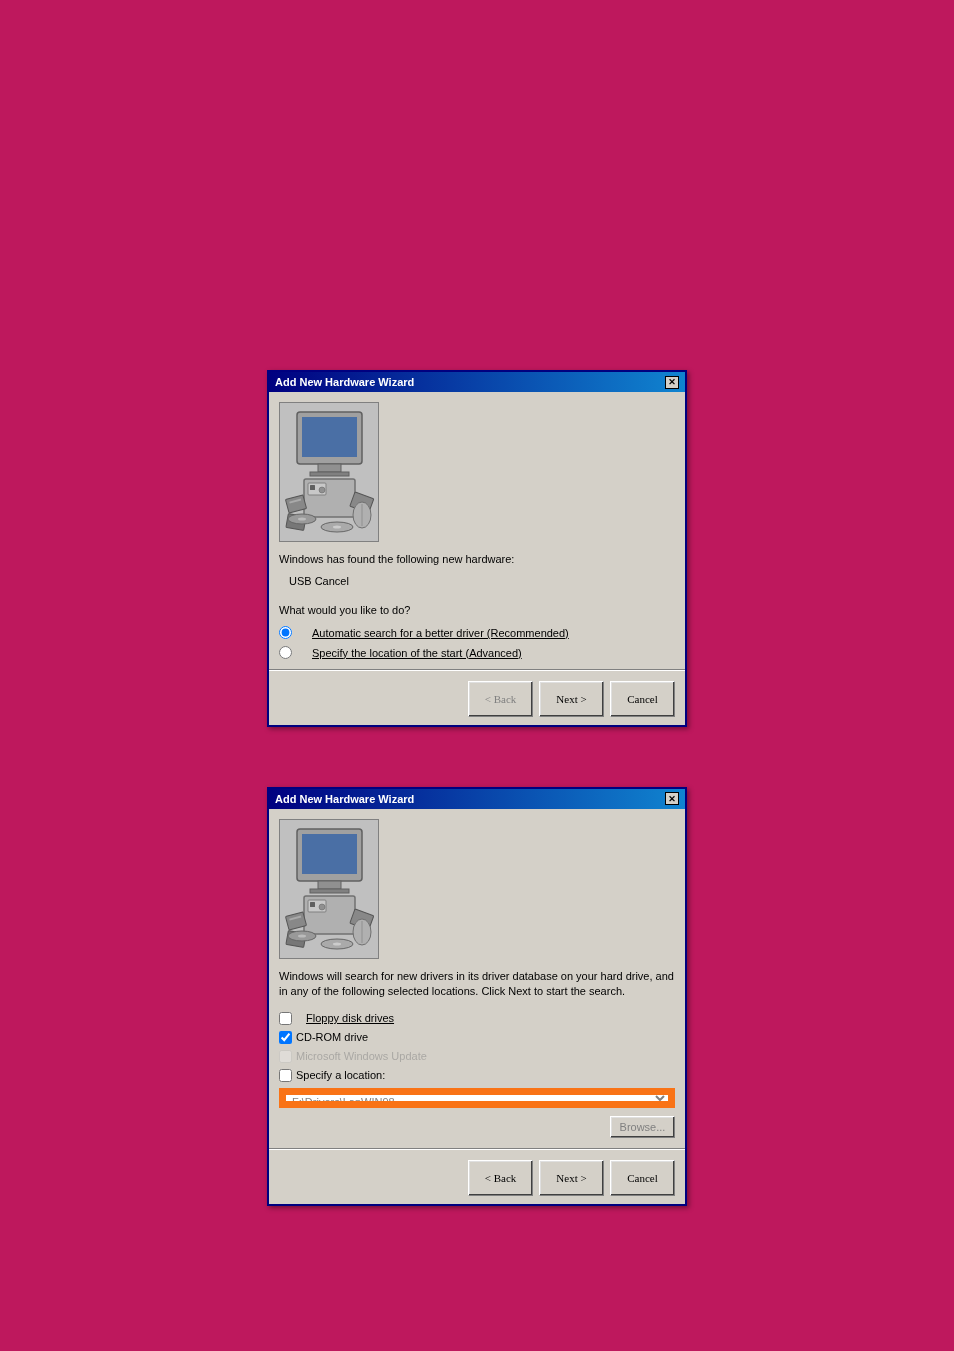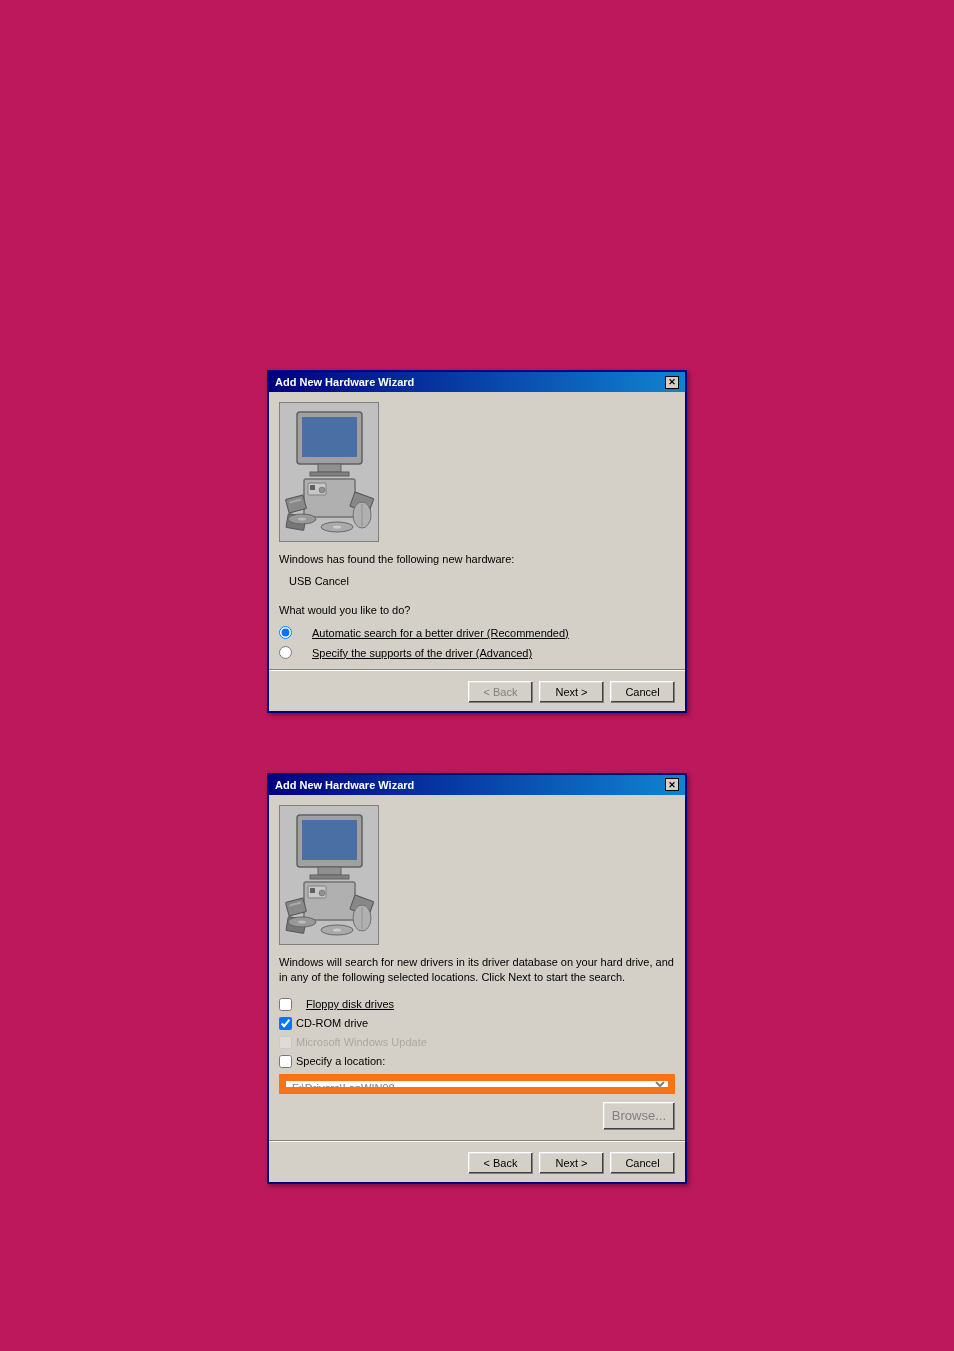--- a/index.html
+++ b/index.html
@@ -130,83 +130,84 @@
 
     .dialog-footer {
       display: flex;
       justify-content: flex-end;
       gap: 6px;
       padding: 4px 10px 8px 10px;
     }
 
     .win-button {
       min-width: 65px;
+      height: 36px;
+      background: #d4d0c8;
+      border: 1px solid #808080;
+      border-top-color: #ffffff;
+      border-left-color: #ffffff;
+      box-shadow: inset -1px -1px 0 #404040, inset 1px 1px 0 #dfdfdf;
+      font-size: 11px;
+      cursor: pointer;
+      padding: 0 8px;
+      color: #000;
+      font-family: Liberation Serif, serif;
+    }
+
+    .win-button.disabled {
+      color: #808080;
+      cursor: default;
+    }
+
+    
+    .checkbox-option {
+      display: flex;
+      align-items: center;
+      gap: 4px;
+      font-size: 11px;
+      cursor: pointer;
+    }
+
+    .checkbox-option input[type="checkbox"] {
+      cursor: pointer;
+    }
+
+    .checkbox-label {
+      font-size: 11px;
+      color: #000;
+    }
+
+    .checkbox-label.disabled {
+      color: #808080;
+    }
+
+    .checkbox-label.underlined {
+      text-decoration: underline;
+    }
+
+    .location-dropdown {
+      width: 100%;
+      height: 20px;
+      background: #ffffff;
+      border: 7px solid #f97316;
+      font-size: 11px;
+      padding: 0 2px;
+      color: #808080;
+    }
+
+    .browse-button {
+      align-self: flex-end;
+      min-width: 65px;
       height: 22px;
       background: #d4d0c8;
       border: 1px solid #808080;
       border-top-color: #ffffff;
       border-left-color: #ffffff;
       box-shadow: inset -1px -1px 0 #404040, inset 1px 1px 0 #dfdfdf;
       font-size: 11px;
-      cursor: pointer;
-      padding: 0 8px;
-      color: #000;
-    }
-
-    .win-button.disabled {
-      color: #808080;
-      cursor: default;
-    }
-
-    
-    .checkbox-option {
-      display: flex;
-      align-items: center;
-      gap: 4px;
-      font-size: 11px;
-      cursor: pointer;
-    }
-
-    .checkbox-option input[type="checkbox"] {
-      cursor: pointer;
-    }
-
-    .checkbox-label {
-      font-size: 11px;
-      color: #000;
-    }
-
-    .checkbox-label.disabled {
-      color: #808080;
-    }
-
-    .checkbox-label.underlined {
-      text-decoration: underline;
-    }
-
-    .location-dropdown {
-      width: 100%;
-      height: 20px;
-      background: #ffffff;
-      border: 7px solid #f97316;
-      font-size: 11px;
-      padding: 0 2px;
-      color: #808080;
-    }
-
-    .browse-button {
-      align-self: flex-end;
-      min-width: 65px;
-      height: 28px;
-      background: #d4d0c8;
-      border: 1px solid #808080;
-      border-top-color: #ffffff;
-      border-left-color: #ffffff;
-      box-shadow: inset -1px -1px 0 #404040, inset 1px 1px 0 #dfdfdf;
-      font-size: 13px;
       cursor: default;
       padding: 0 8px;
       color: #808080;
     }
 
     .location-row {
       display: flex;
       gap: 4px;
       align-items: center;
     }
@@ -267,21 +268,21 @@
         <div class="device-name">USB Cancel</div>
         <div class="dialog-text" style="margin-top:10px; font-weight:normal;">What would you like to do?</div>
 
         <label class="radio-option">
           <input type="radio" name="driver_choice" checked="" style="">
           <span class="radio-label">Automatic search for a better driver (Recommended)</span>
         </label>
 
         <label class="radio-option">
           <input type="radio" name="driver_choice" style="">
-          <span class="radio-label">Specify the supports of the driver (Advanced)</span>
+          <span class="radio-label">Specify the location of the start (Advanced)</span>
         </label>
       </div>
     </div>
 
     <div class="dialog-separator"></div>
 
     <div class="dialog-footer">
       <button class="win-button disabled">&lt; Back</button>
       <button class="win-button">Next &gt;</button>
       <button class="win-button">Cancel</button>

